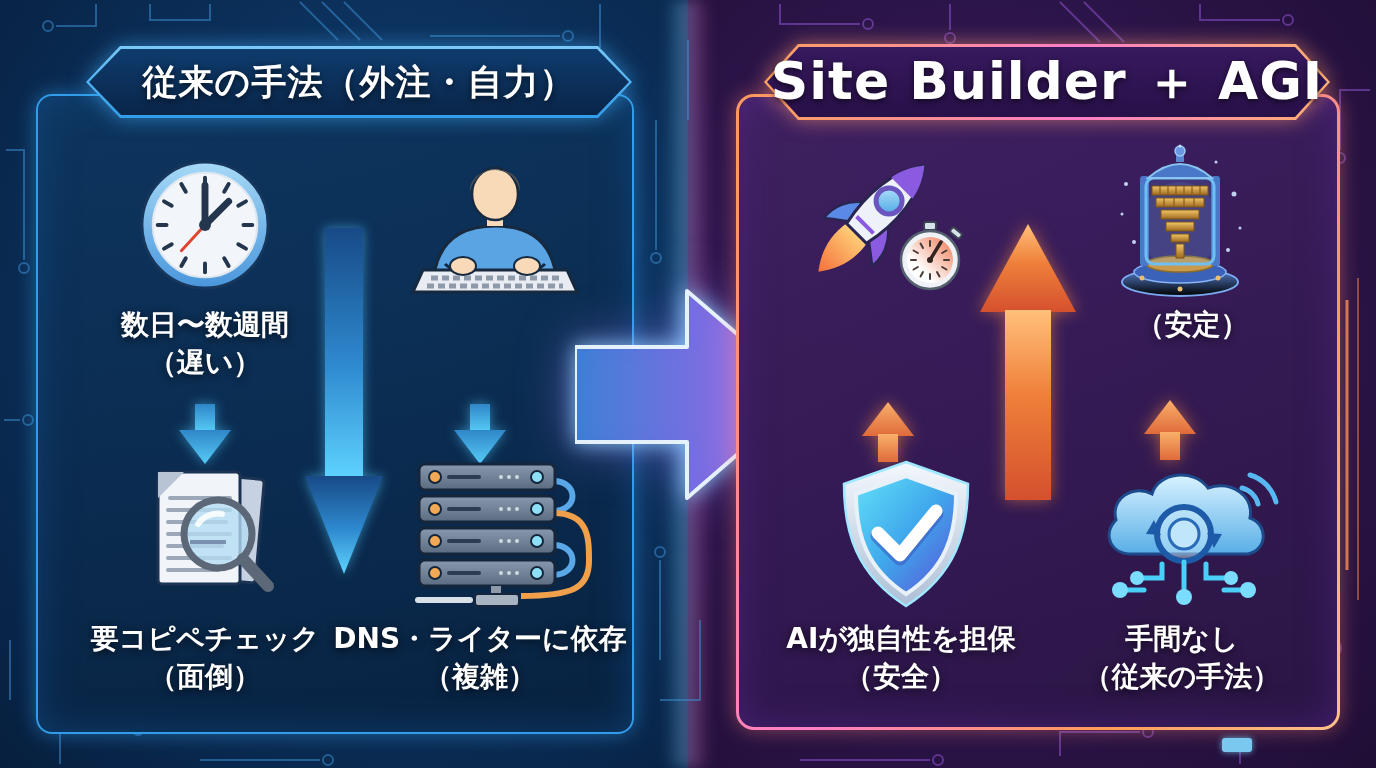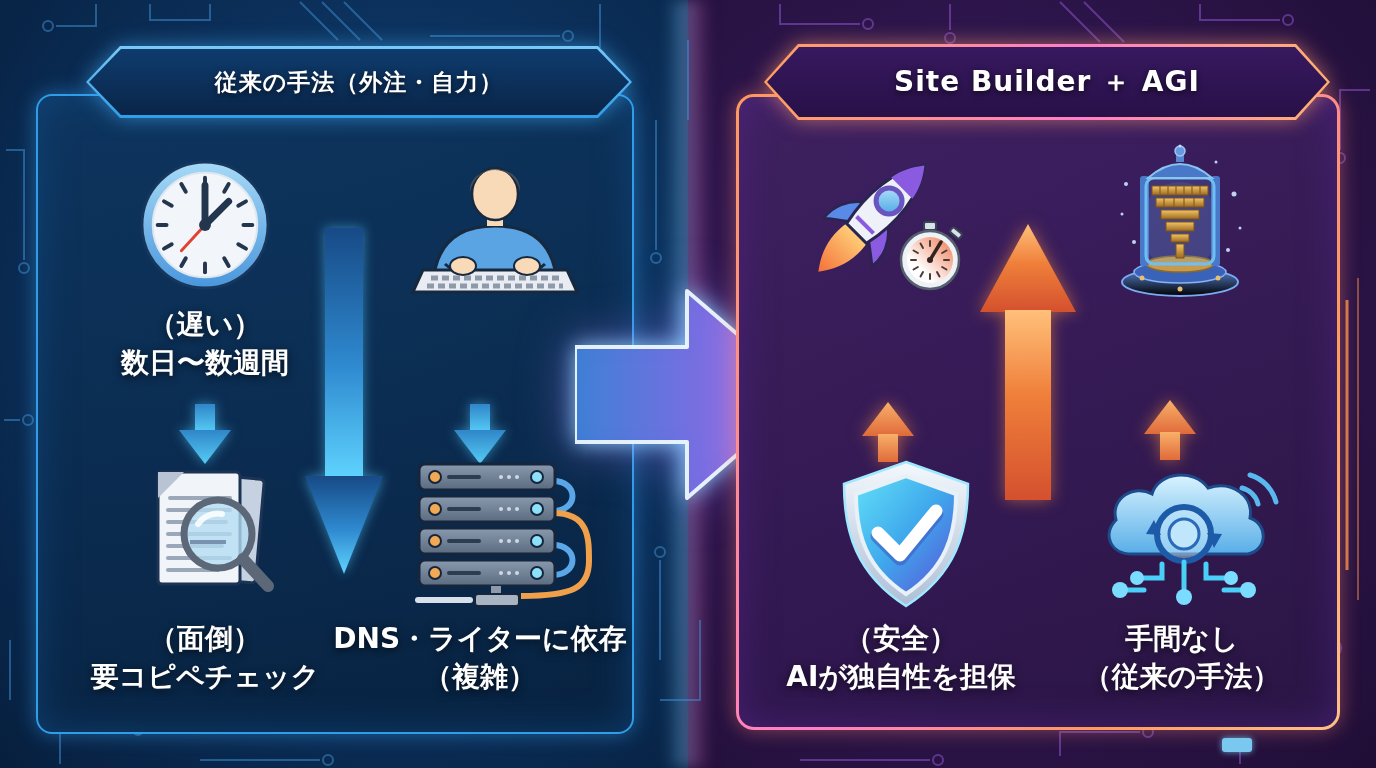--- a/index.html
+++ b/index.html
@@ -30,25 +30,25 @@
   .banner{position:absolute;z-index:5;}
   .banner .shape{position:absolute;inset:0;
     clip-path:polygon(34px 0, calc(100% - 34px) 0, 100% 50%, calc(100% - 34px) 100%, 34px 100%, 0 50%);}
   .banner .shape-inner{position:absolute;inset:3px;
     clip-path:polygon(32px 0, calc(100% - 32px) 0, 100% 50%, calc(100% - 32px) 100%, 32px 100%, 0 50%);}
   .banner .label{position:absolute;inset:0;display:flex;align-items:center;justify-content:center;
     font-weight:bold;text-shadow:0 2px 6px rgba(0,0,0,.65);letter-spacing:1px;}
   .banner-left{left:86px;top:46px;width:546px;height:72px;filter:drop-shadow(0 0 10px rgba(70,180,255,.55));}
   .banner-left .shape{background:linear-gradient(180deg,#79c8f8,#2f9de8);}
   .banner-left .shape-inner{background:linear-gradient(180deg,#0e3c6e,#0a2548);}
-  .banner-left .label{font-size:23px;}
+  .banner-left .label{font-size:35px;}
   .banner-right{left:764px;top:44px;width:566px;height:76px;filter:drop-shadow(0 0 10px rgba(255,150,110,.6));}
   .banner-right .shape{background:linear-gradient(90deg,#ffa05e,#ff7ec8 55%,#ffb070);}
   .banner-right .shape-inner{background:linear-gradient(180deg,#37195f,#281048);}
-  .banner-right .label{font-size:28px;}
+  .banner-right .label{font-size:52px;}
   
   .caption{position:absolute;text-align:center;font-weight:bold;font-size:28px;line-height:38px;
     text-shadow:0 2px 8px rgba(0,0,0,.7);}
   .caption span{display:block;}
   
   .abs{position:absolute;}
   svg{display:block;}
   .glow-blue{filter:drop-shadow(0 0 6px rgba(80,200,255,.55));}
   .glow-orange{filter:drop-shadow(0 0 8px rgba(255,140,60,.55));}
   .center-arrow{filter:drop-shadow(0 0 10px rgba(140,215,255,.85)) drop-shadow(0 0 24px rgba(160,130,255,.5));}
@@ -166,22 +166,22 @@
     <polygon points="18,124 162,124 172,146 8,146" fill="#e9edf3" stroke="#17293f" stroke-width="3"></polygon>
     <line x1="26" y1="132" x2="154" y2="132" stroke="#8e9aa9" stroke-width="5" stroke-dasharray="7 4"></line>
     <line x1="22" y1="140" x2="158" y2="140" stroke="#8e9aa9" stroke-width="5" stroke-dasharray="7 4"></line>
     <g fill="#f8d9b8" stroke="#17293f" stroke-width="2">
       <ellipse cx="58" cy="120" rx="13" ry="9"></ellipse>
       <ellipse cx="122" cy="120" rx="13" ry="9"></ellipse>
     </g>
   </svg>
 
   <div class="caption" style="left:55px;top:306px;width:300px">
+    <span>数日〜数週間</span>
     <span>（遅い）</span>
-    <span>数日〜数週間</span>
   </div>
 
   <div class="caption" style="left:330px;top:306px;width:300px">
   </div>
 
   <svg class="abs glow-blue" style="left:175px;top:402px" width="60" height="64" viewBox="0 0 60 64">
     <defs>
         <linearGradient id="sd1" x1="0" y1="0" x2="0" y2="1">
       <stop offset="0" stop-color="#2f86c8"></stop>
           <stop offset="1" stop-color="#56ccf6"></stop>
@@ -277,22 +277,22 @@
       <circle cx="96" cy="117" r="2"></circle>
         <circle cx="104" cy="117" r="2"></circle>
         <circle cx="112" cy="117" r="2"></circle>
     </g>
     <rect x="86" y="130" width="10" height="10" fill="#8e9aa9"></rect>
     <rect x="70" y="138" width="44" height="12" rx="3" fill="#a8b4c2" stroke="#15263c" stroke-width="2"></rect>
     <rect x="10" y="141" width="58" height="6" rx="3" fill="#d8e0ea"></rect>
   </svg>
 
   <div class="caption" style="left:50px;top:620px;width:310px">
+    <span>要コピペチェック</span>
     <span>（面倒）</span>
-    <span>要コピペチェック</span>
   </div>
 
   <div class="caption" style="left:322px;top:620px;width:316px">
     <span>DNS・ライターに依存</span>
     <span>（複雑）</span>
   </div>
 
   <svg class="abs center-arrow" style="left:575px;top:277px" width="240" height="235" viewBox="0 0 240 235">
     <defs>
       <linearGradient id="ctr" x1="0" y1="0" x2="1" y2="0">
@@ -422,20 +422,21 @@
         <circle cx="16" cy="72" r="1.5"></circle>
       <circle cx="134" cy="86" r="1.5"></circle>
         <circle cx="110" cy="20" r="1.5"></circle>
     </g>
   </svg>
 
   <div class="caption" style="left:765px;top:306px;width:280px">
   </div>
 
   <div class="caption" style="left:1035px;top:306px;width:315px">
+    <span>（安定）</span>
   </div>
 
   <svg class="abs glow-orange" style="left:858px;top:400px" width="60" height="64" viewBox="0 0 60 64">
     <defs>
         <linearGradient id="su1" x1="0" y1="0" x2="0" y2="1">
       <stop offset="0" stop-color="#f8b06a"></stop>
           <stop offset="1" stop-color="#e06a3a"></stop>
         </linearGradient>
       </defs>
     <polygon points="30,2 4,36 56,36" fill="url(#su1)"></polygon>
@@ -508,22 +509,22 @@
     <g fill="#7adcff">
       <circle cx="92" cy="139" r="8"></circle>
       <circle cx="45" cy="120" r="7"></circle>
         <circle cx="139" cy="120" r="7"></circle>
       <circle cx="28" cy="132" r="8"></circle>
         <circle cx="156" cy="132" r="8"></circle>
     </g>
   </svg>
 
   <div class="caption" style="left:745px;top:620px;width:312px">
+    <span>AIが独自性を担保</span>
     <span>（安全）</span>
-    <span>AIが独自性を担保</span>
   </div>
 
   <div class="caption" style="left:1032px;top:620px;width:300px">
     <span>手間なし</span>
     <span>（従来の手法）</span>
   </div>
 
   <div class="chip"></div>
 
 </div>

